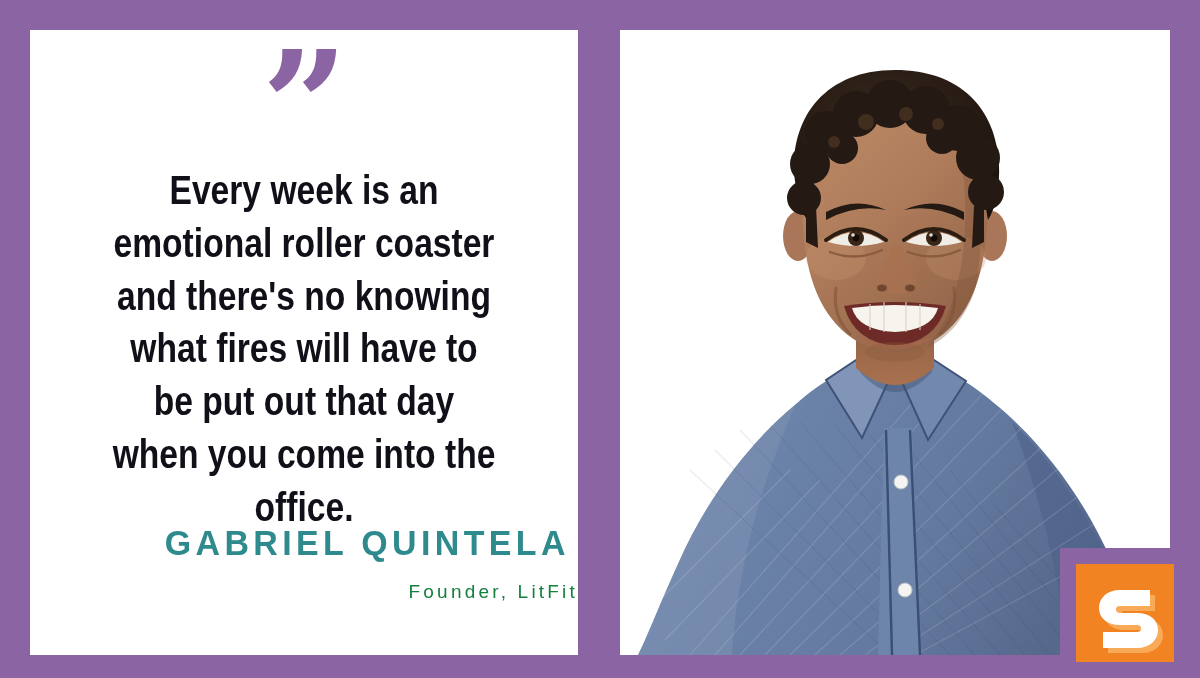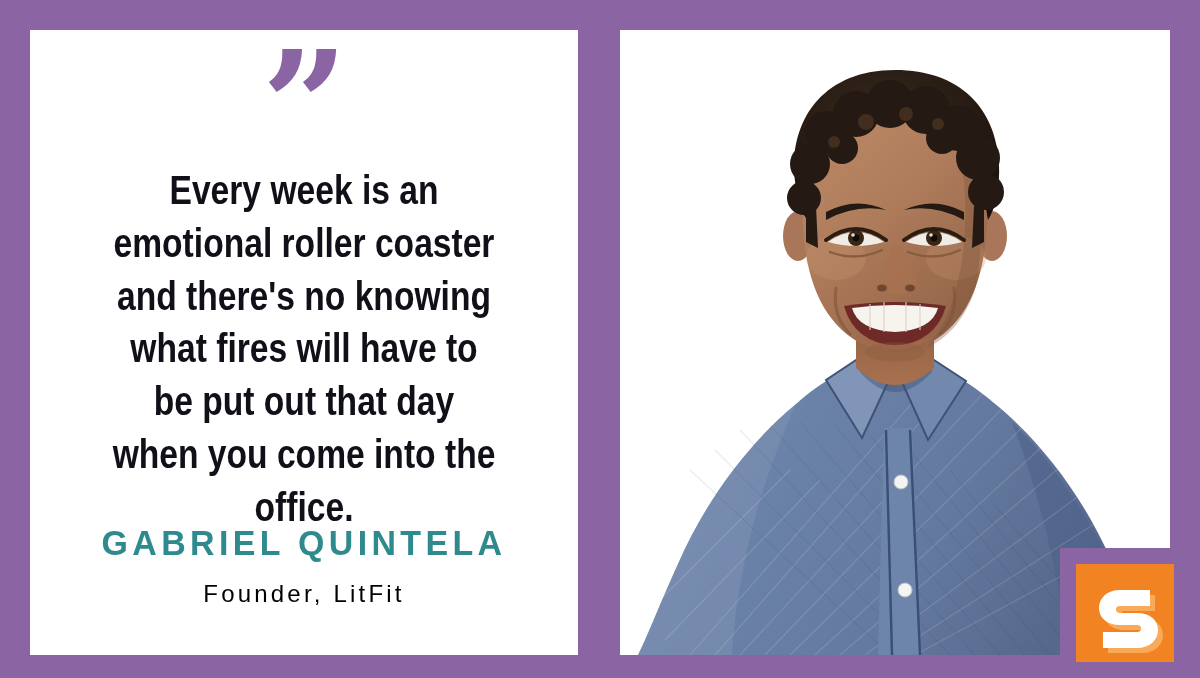--- a/index.html
+++ b/index.html
@@ -56,40 +56,40 @@
     line-height: 1.32;
     transform: scaleX(0.84);
     transform-origin: center top;
   }
 
   .attribution {
     position: absolute;
     left: 0;
     right: 0;
     top: 495px;
-    text-align: center;
+    text-align: right;
   }
 
   .person-name {
     color: #2e8a8d;
     font-family: "Liberation Sans", sans-serif;
     font-weight: 700;
     font-size: 35px;
     letter-spacing: 4.5px;
     line-height: 1;
     text-transform: uppercase;
     transform: scaleX(0.97);
   }
 
   .person-role {
     margin-top: 22px;
-    color: #000000;
+    color: #15803d;
     font-family: "Liberation Sans", sans-serif;
     font-weight: 400;
-    font-size: 24px;
+    font-size: 19px;
     letter-spacing: 3.2px;
     line-height: 1;
   }
 
   
   .photo-card {
     position: absolute;
     left: 620px;
     top: 30px;
     width: 550px;

